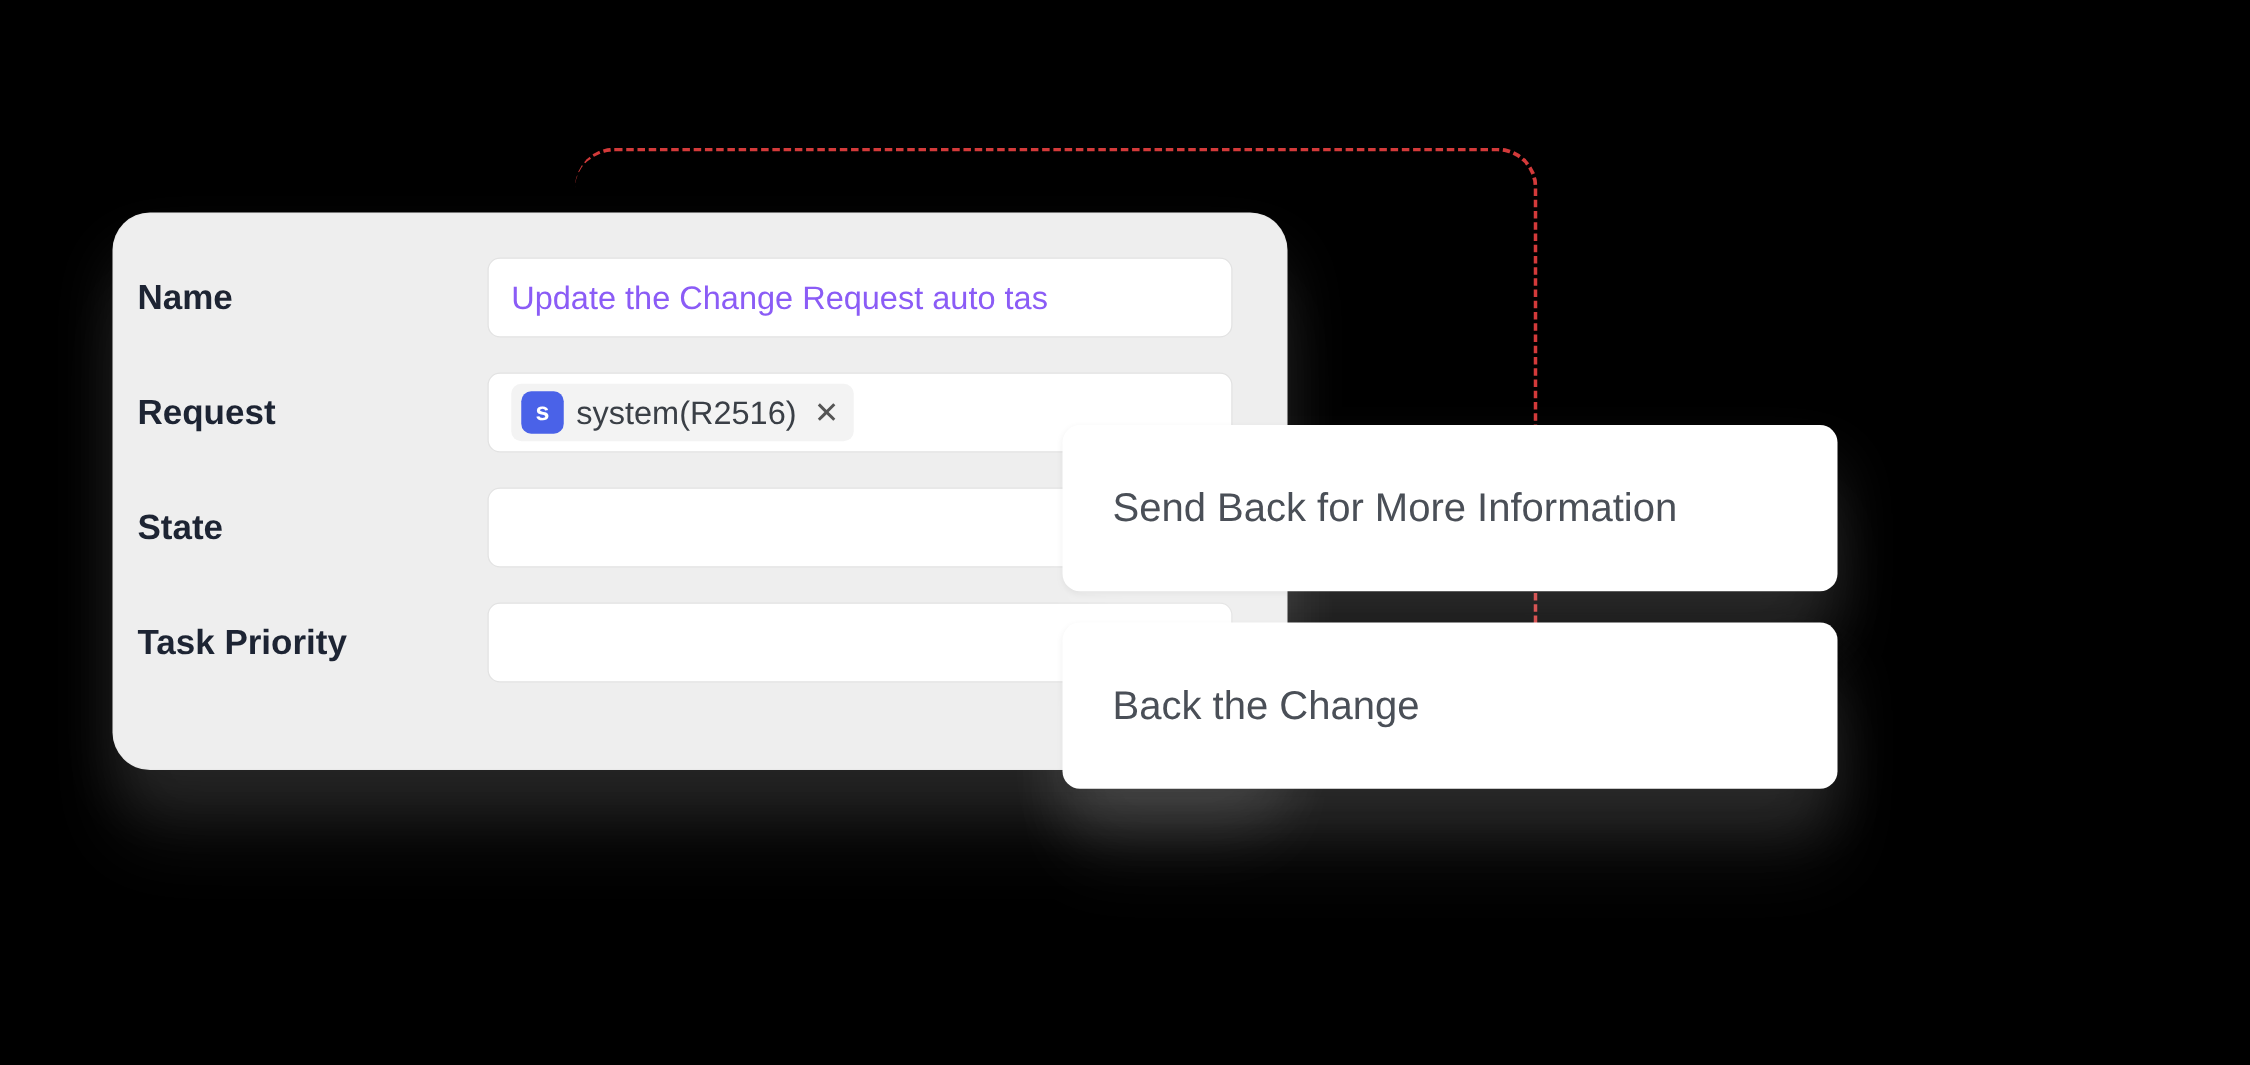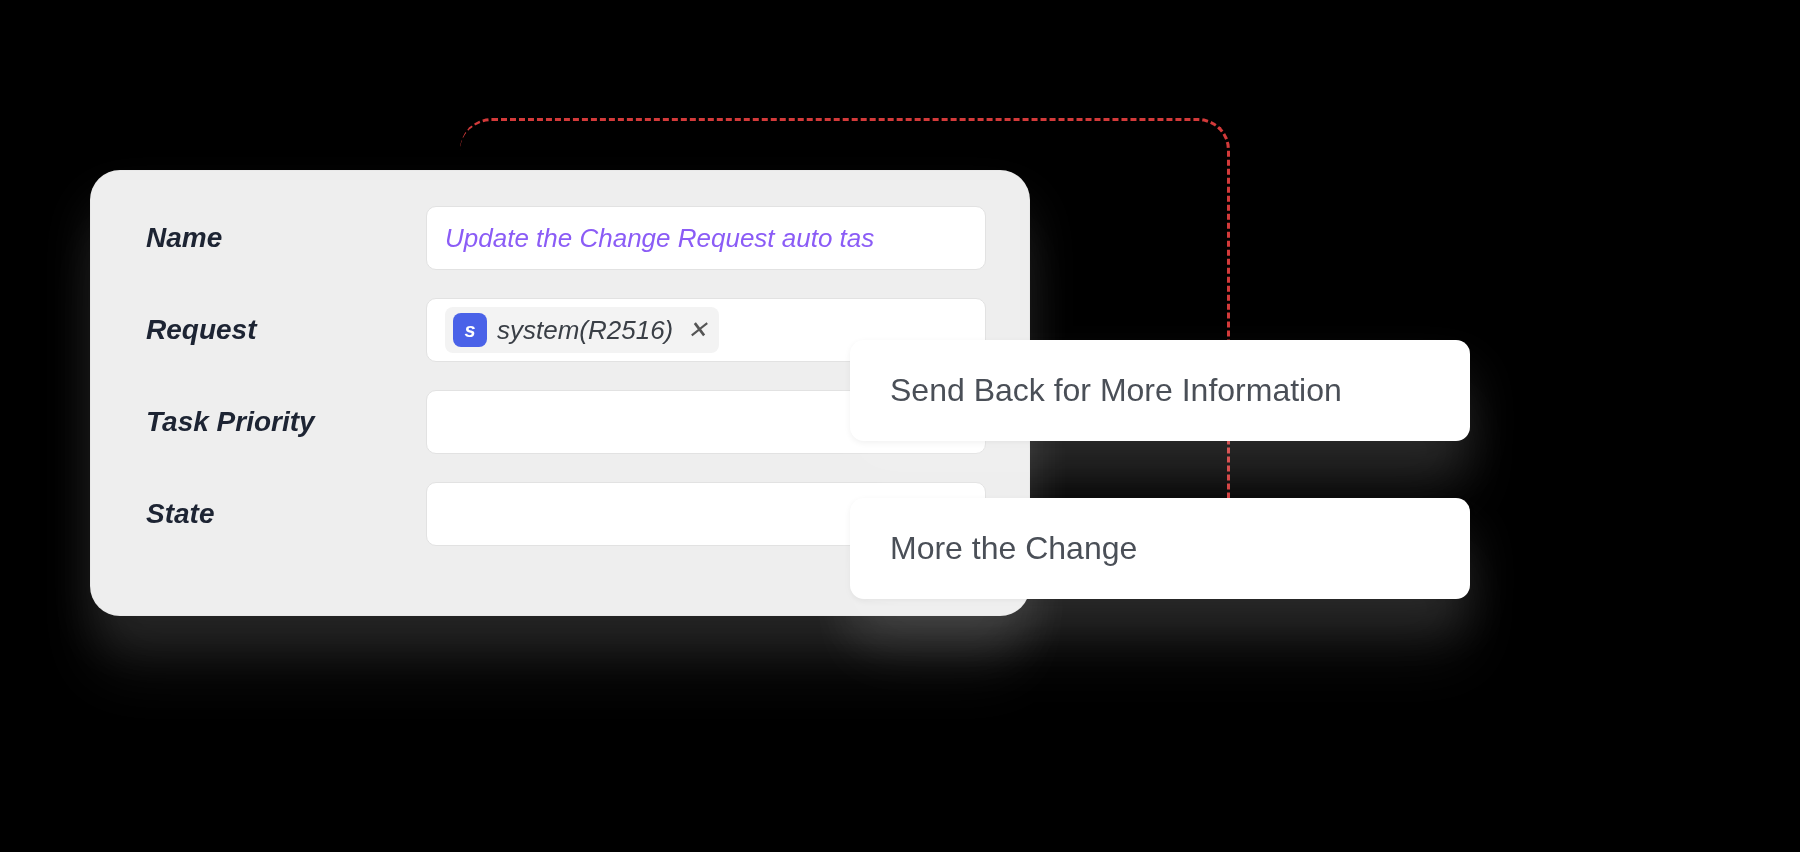--- a/index.html
+++ b/index.html
@@ -25,22 +25,21 @@
     left: 90px;
     top: 170px;
     width: 940px;
     height: 446px;
     background: #eeeeee;
     border-radius: 30px;
     box-shadow:
       0 30px 50px rgba(255,255,255,0.10),
       0 60px 60px rgba(255,255,255,0.06),
       0 0 0 1px rgba(0,0,0,0.02) inset;
-    padding: 36px 44px 28px 56px;
-    font-style: italic;
+    padding: 36px 44px 28px 20px;
   }
 
   .row {
     display: flex;
     align-items: center;
     gap: 30px;
     margin-bottom: 28px;
   }
   .row:last-child { margin-bottom: 0; }
 
@@ -97,21 +96,21 @@
   }
 
   .action-card {
     position: absolute;
     background: #ffffff;
     border-radius: 14px;
     box-shadow:
       0 30px 50px rgba(255,255,255,0.12),
       0 60px 60px rgba(255,255,255,0.06),
       0 2px 6px rgba(0,0,0,0.06);
-    padding: 32px 40px;
+    padding: 48px 40px;
     font-size: 32px;
     color: #4a4f57;
     min-width: 620px;
     cursor: pointer;
   }
   .action-1 { left: 850px; top: 340px; }
   .action-2 { left: 850px; top: 498px; }
 </style>
 </head>
 <body>
@@ -134,36 +133,36 @@
       <div class="input">
         <span class="chip">
           <span class="chip-avatar">s</span>
           <span>system(R2516)</span>
           <span class="chip-x">✕</span>
         </span>
       </div>
     </div>
 
     <div class="row">
-      <div class="label">Task Priority</div>
+      <div class="label">State</div>
       <div class="input">
         <span></span>
       </div>
     </div>
 
     <div class="row">
-      <div class="label">State</div>
+      <div class="label">Task Priority</div>
       <div class="input">
         <span></span>
       </div>
     </div>
 
   </div>
 
   <div class="action-card action-1">
     <span>Send Back for More Information</span>
   </div>
 
   <div class="action-card action-2">
-    <span>More the Change</span>
+    <span>Back the Change</span>
   </div>
 
 </div>
 
 </body></html>

